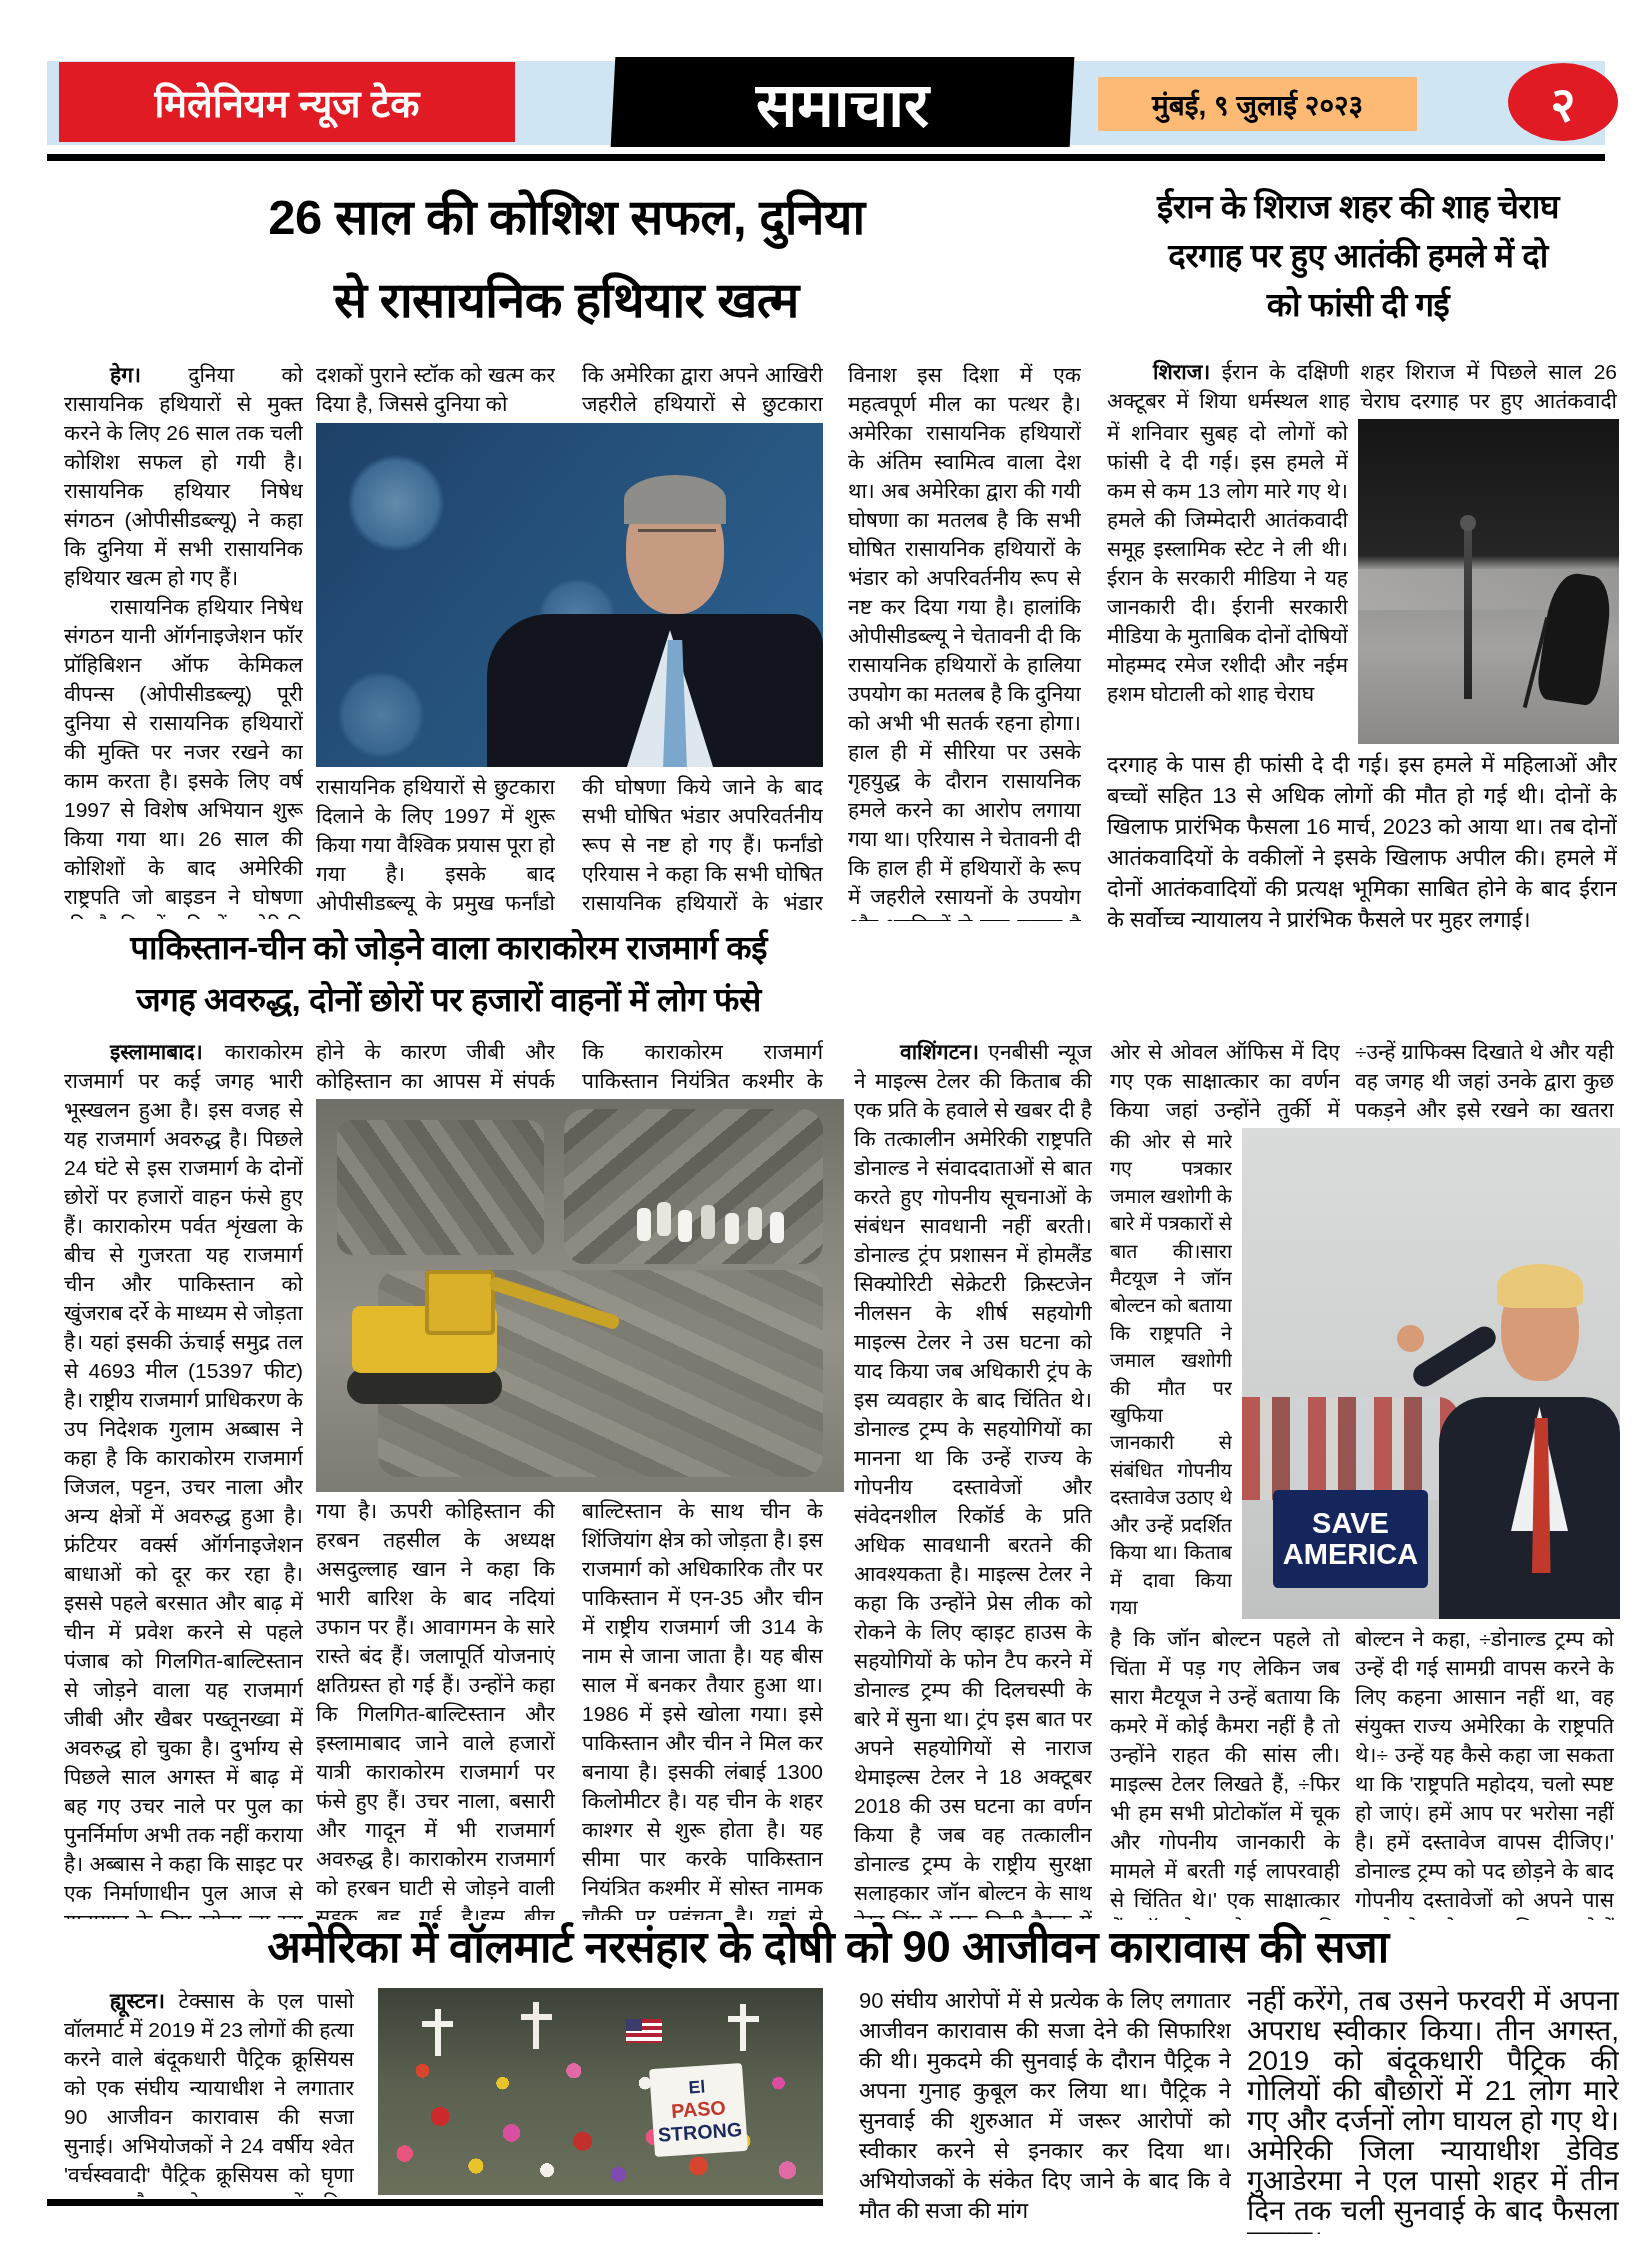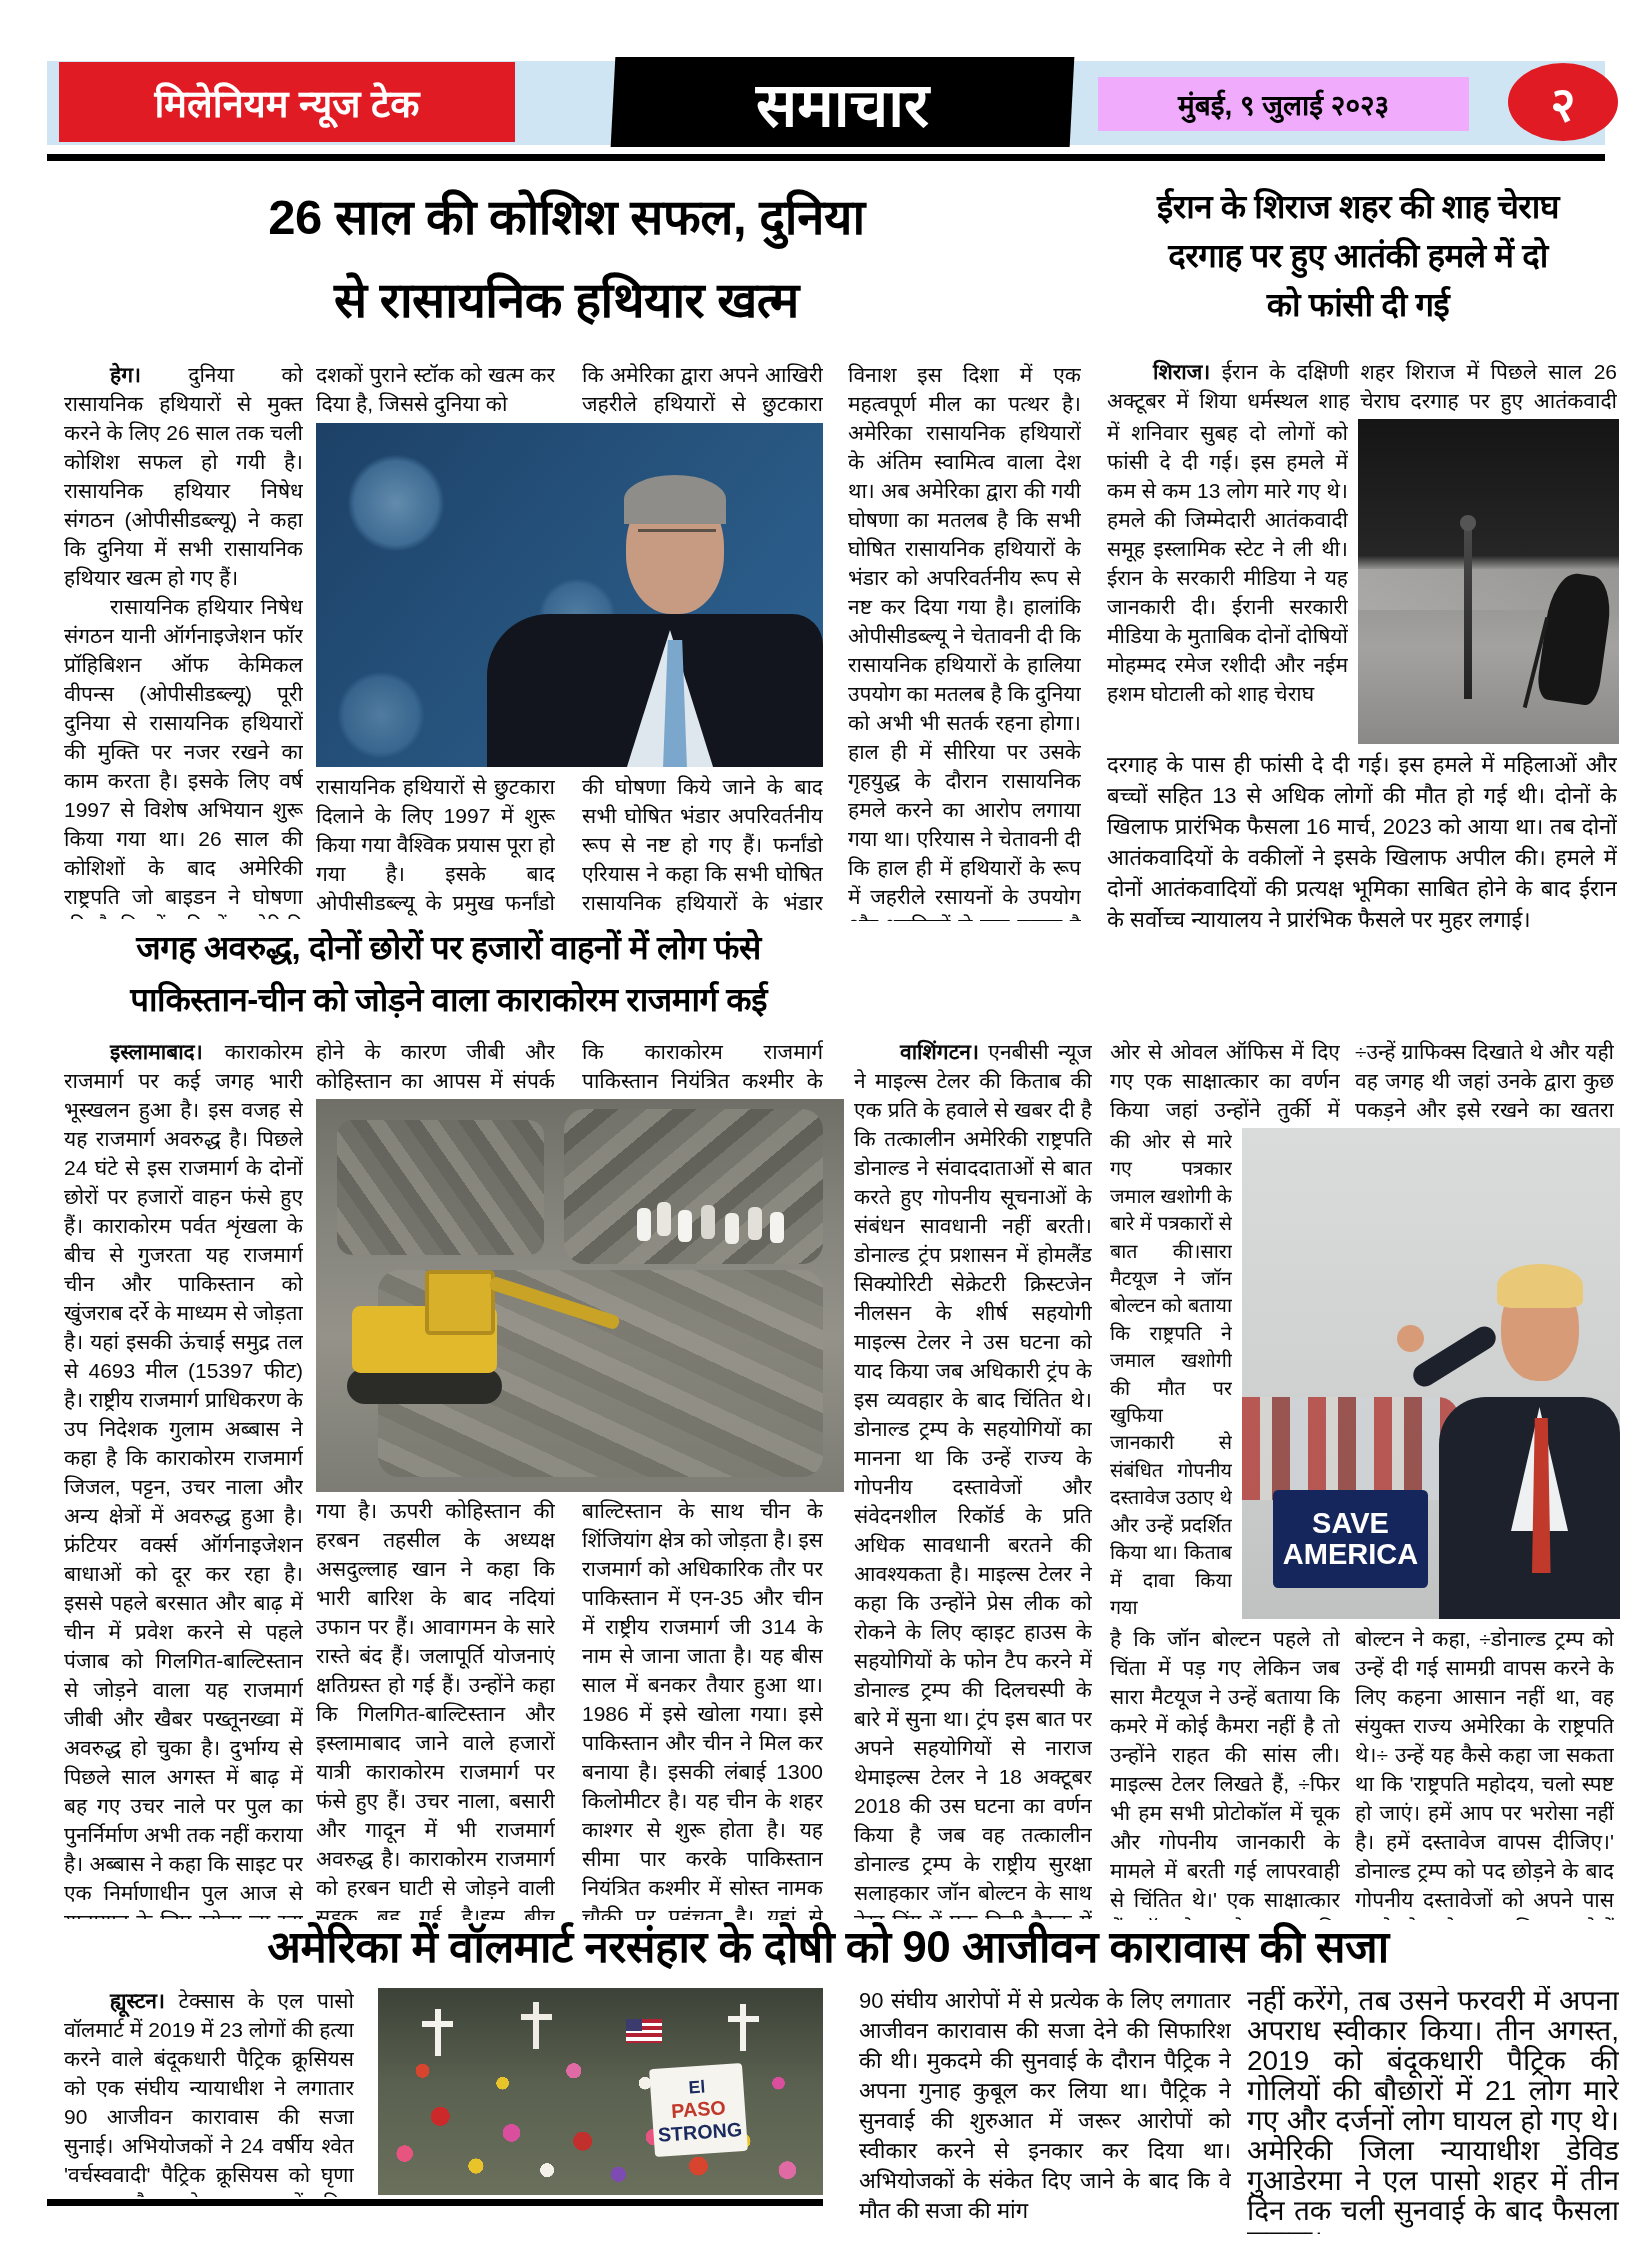--- a/index.html
+++ b/index.html
@@ -23,21 +23,21 @@
   <div class="abs" style="left:47px;top:61px;width:1558px;height:84px;background:#cfe5f3;"></div>
 
   <div class="abs" style="left:59px;top:62px;width:456px;height:80px;background:#e01b24;display:flex;align-items:center;justify-content:center;">
     <span style="color:#fff;font-weight:800;font-size:38px;white-space:nowrap;">मिलेनियम न्यूज टेक</span>
   </div>
 
   <div class="abs" style="left:613px;top:57px;width:459px;height:90px;background:#000;transform:skewX(-3deg);display:flex;align-items:center;justify-content:center;">
     <span style="color:#fff;font-weight:800;font-size:61px;transform:skewX(3deg);white-space:nowrap;">समाचार</span>
   </div>
 
-  <div class="abs" style="left:1098px;top:77px;width:371px;height:54px;background:#f0abfc;display:flex;align-items:center;justify-content:center;">
+  <div class="abs" style="left:1098px;top:77px;width:319px;height:54px;background:#fdba74;display:flex;align-items:center;justify-content:center;">
     <span style="color:#000;font-weight:bold;font-size:28px;white-space:nowrap;">मुंबई, ९ जुलाई २०२३</span>
   </div>
 
   <div class="abs" style="left:1508px;top:63px;width:110px;height:78px;background:#e01b24;border-radius:50%;display:flex;align-items:center;justify-content:center;">
     <span style="color:#fff;font-weight:800;font-size:48px;">२</span>
   </div>
 
   <div class="rule" style="left:47px;top:154px;width:1558px;height:6.7px;"></div>
 
   <div class="headline" style="left:62px;top:176px;width:1009px;font-size:49px;line-height:83px;">
@@ -90,22 +90,22 @@
     <div class="shape" style="left:0;top:150px;width:261px;height:41px;background:linear-gradient(90deg,#b5b4b2,#9b9a98);opacity:.6;"></div>
     <div class="shape" style="left:106px;top:109px;width:8.3px;height:171px;background:linear-gradient(#4a4a4a,#222);"></div>
     <div class="shape" style="left:102px;top:96px;width:15.5px;height:15.5px;border-radius:50%;background:#555;"></div>
     <div class="shape" style="left:186px;top:155px;width:62px;height:129px;background:#161616;border-radius:40% 35% 20% 20%;transform:rotate(8deg);"></div>
     <div class="shape" style="left:176px;top:197px;width:4.1px;height:93px;background:#1d1d1d;transform:rotate(14deg);"></div>
   </div>
 
   <div class="col" style="left:1107px;top:749px;width:510px;height:187px;font-size:22px;line-height:31px;">दरगाह के पास ही फांसी दे दी गई। इस हमले में महिलाओं और बच्चों सहित 13 से अधिक लोगों की मौत हो गई थी। दोनों के खिलाफ प्रारंभिक फैसला 16 मार्च, 2023 को आया था। तब दोनों आतंकवादियों के वकीलों ने इसके खिलाफ अपील की। हमले में दोनों आतंकवादियों की प्रत्यक्ष भूमिका साबित होने के बाद ईरान के सर्वोच्च न्यायालय ने प्रारंभिक फैसले पर मुहर लगाई।</div>
 
   <div class="headline" style="left:49px;top:922px;width:799px;font-size:33px;line-height:52px;">
+    <div>पाकिस्तान-चीन को जोड़ने वाला काराकोरम राजमार्ग कई</div>
     <div>जगह अवरुद्ध, दोनों छोरों पर हजारों वाहनों में लोग फंसे</div>
-    <div>पाकिस्तान-चीन को जोड़ने वाला काराकोरम राजमार्ग कई</div>
   </div>
 
   <div class="col" style="left:64px;top:1037px;width:239px;height:882px;">
     <p class="lead-indent"><span class="dl">इस्लामाबाद।</span>
       <span>काराकोरम राजमार्ग पर कई जगह भारी भूस्खलन हुआ है। इस वजह से यह राजमार्ग अवरुद्ध है। पिछले 24 घंटे से इस राजमार्ग के दोनों छोरों पर हजारों वाहन फंसे हुए हैं। काराकोरम पर्वत शृंखला के बीच से गुजरता यह राजमार्ग चीन और पाकिस्तान को खुंजराब दर्रे के माध्यम से जोड़ता है। यहां इसकी ऊंचाई समुद्र तल से 4693 मील (15397 फीट) है। राष्ट्रीय राजमार्ग प्राधिकरण के उप निदेशक गुलाम अब्बास ने कहा है कि काराकोरम राजमार्ग जिजल, पट्टन, उचर नाला और अन्य क्षेत्रों में अवरुद्ध हुआ है। फ्रंटियर वर्क्स ऑर्गनाइजेशन बाधाओं को दूर कर रहा है। इससे पहले बरसात और बाढ़ में चीन में प्रवेश करने से पहले पंजाब को गिलगित-बाल्टिस्तान से जोड़ने वाला यह राजमार्ग जीबी और खैबर पख्तूनख्वा में अवरुद्ध हो चुका है। दुर्भाग्य से पिछले साल अगस्त में बाढ़ में बह गए उचर नाले पर पुल का पुनर्निर्माण अभी तक नहीं कराया है। अब्बास ने कहा कि साइट पर एक निर्माणाधीन पुल आज से यातायात के लिए खोला जा रहा है। स्थानीय मीडिया रिपोर्ट के मुताबिक बाढ़ के कारण इस क्षेत्र में कई लिंक सड़कें भी अवरुद्ध हो गईं। काराकोरम राजमार्ग के अवरुद्ध</span></p>
   </div>
 
   <div class="col" style="left:316px;top:1037px;width:239px;height:60px;">होने के कारण जीबी और कोहिस्तान का आपस में संपर्क कट</div>
 
   <div class="photo" style="left:316px;top:1099px;width:528px;height:393px;background:linear-gradient(180deg,#6f6f68 0%,#84837c 30%,#949289 60%,#7d7c74 100%);">

